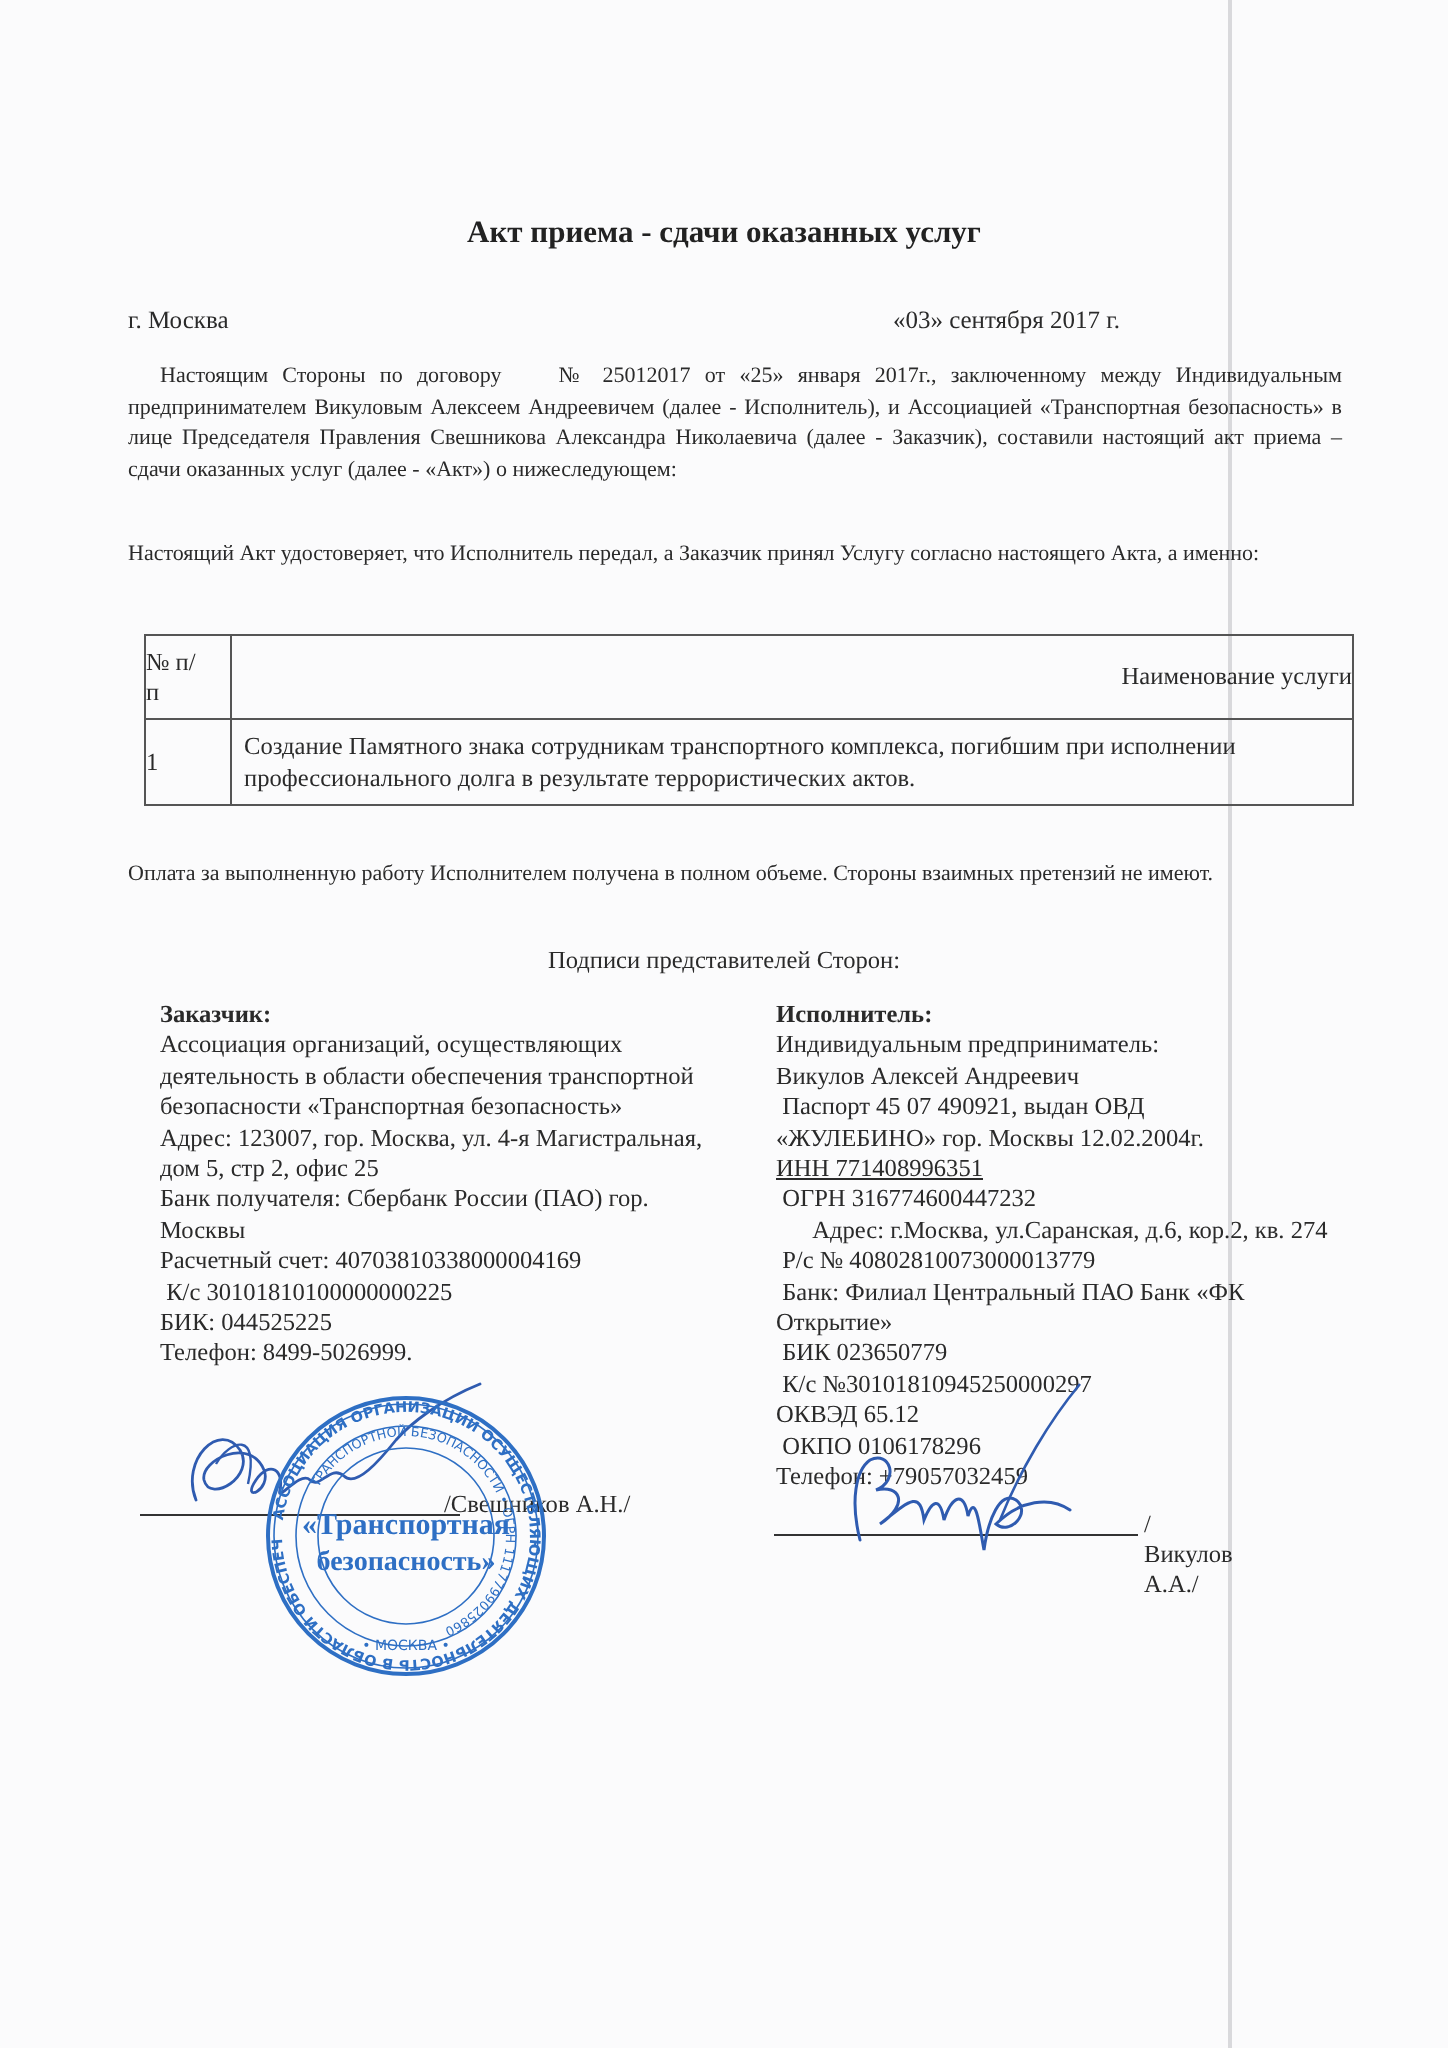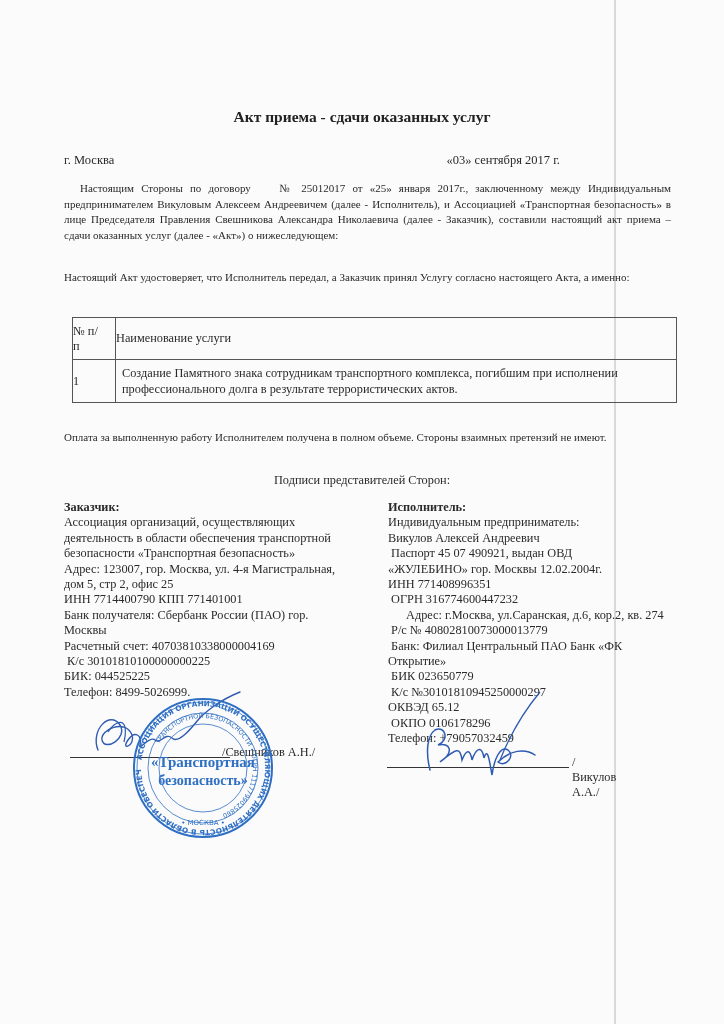--- a/index.html
+++ b/index.html
@@ -30,26 +30,26 @@
     table.services {
       position: absolute; top: 317px; left: 72px; width: 605px;
       border-collapse: collapse; font-size: 12.3px;
     }
     table.services td, table.services th {
       border: 1.2px solid #555; padding: 0; font-weight: normal;
     }
     .col-num { width: 42px; text-align: left; vertical-align: middle; line-height: 15px; }
     .head-row { height: 42px; }
     .row-1 { height: 43px; }
-    .col-name-h { text-align: left; vertical-align: middle; }
+    .col-name-h { text-align: right; vertical-align: middle; }
     .col-name { text-align: left; vertical-align: middle; padding: 0 6px !important; line-height: 16px; }
     .sig-title { position: absolute; top: 473px; left: 0; width: 724px; text-align: center; font-size: 12.3px; }
     .party { position: absolute; font-size: 12.3px; line-height: 15.4px; }
     .party .label { font-weight: bold; }
-    .customer { top: 500px; left: 64px; width: 300px; }
+    .customer { top: 500px; left: 80px; width: 300px; }
     .contractor { top: 500px; left: 388px; width: 300px; }
     .sign-line-left {
       position: absolute; top: 757px; left: 70px; width: 160px; height: 0;
       border-top: 1px solid #333;
     }
     .sign-name-left { position: absolute; top: 745px; left: 222px; font-size: 12.3px; }
     .sign-line-right {
       position: absolute; top: 767px; left: 387px; width: 182px; height: 0;
       border-top: 1px solid #333;
     }
@@ -90,36 +90,35 @@
 
   <div class="sig-title">Подписи представителей Сторон:</div>
 
   <div class="party customer">
     <div class="label">Заказчик:</div>
     <div>Ассоциация организаций, осуществляющих</div>
     <div>деятельность в области обеспечения транспортной</div>
     <div>безопасности «Транспортная безопасность»</div>
     <div>Адрес: 123007, гор. Москва, ул. 4-я Магистральная,</div>
     <div>дом 5, стр 2, офис 25</div>
-    <div>ИНН 7714400790 КПП 771401001</div>
     <div>Банк получателя: Сбербанк России (ПАО) гор.</div>
     <div>Москвы</div>
     <div>Расчетный счет: 40703810338000004169</div>
     <div style="white-space:pre;"> К/с 30101810100000000225</div>
     <div>БИК: 044525225</div>
     <div>Телефон: 8499-5026999.</div>
   </div>
 
   <div class="party contractor">
     <div class="label">Исполнитель:</div>
     <div style="white-space:pre;">Индивидуальным предприниматель:</div>
     <div style="white-space:pre;">Викулов Алексей Андреевич</div>
     <div style="white-space:pre;"> Паспорт 45 07 490921, выдан ОВД</div>
     <div style="white-space:pre;">«ЖУЛЕБИНО» гор. Москвы 12.02.2004г.</div>
-    <div style="white-space:pre;">ИНН 771408996351</div>
+    <div style="white-space:pre;text-decoration:underline;">ИНН 771408996351</div>
     <div style="white-space:pre;"> ОГРН 316774600447232</div>
     <div style="white-space:pre;margin-left:15px;"> Адрес: г.Москва, ул.Саранская, д.6, кор.2, кв. 274</div>
     <div style="white-space:pre;"> Р/с № 40802810073000013779</div>
     <div style="white-space:pre;"> Банк: Филиал Центральный ПАО Банк «ФК</div>
     <div style="white-space:pre;">Открытие»</div>
     <div style="white-space:pre;"> БИК 023650779</div>
     <div style="white-space:pre;"> К/с №30101810945250000297</div>
     <div style="white-space:pre;">ОКВЭД 65.12</div>
     <div style="white-space:pre;"> ОКПО 0106178296</div>
     <div style="white-space:pre;">Телефон: +79057032459</div>

